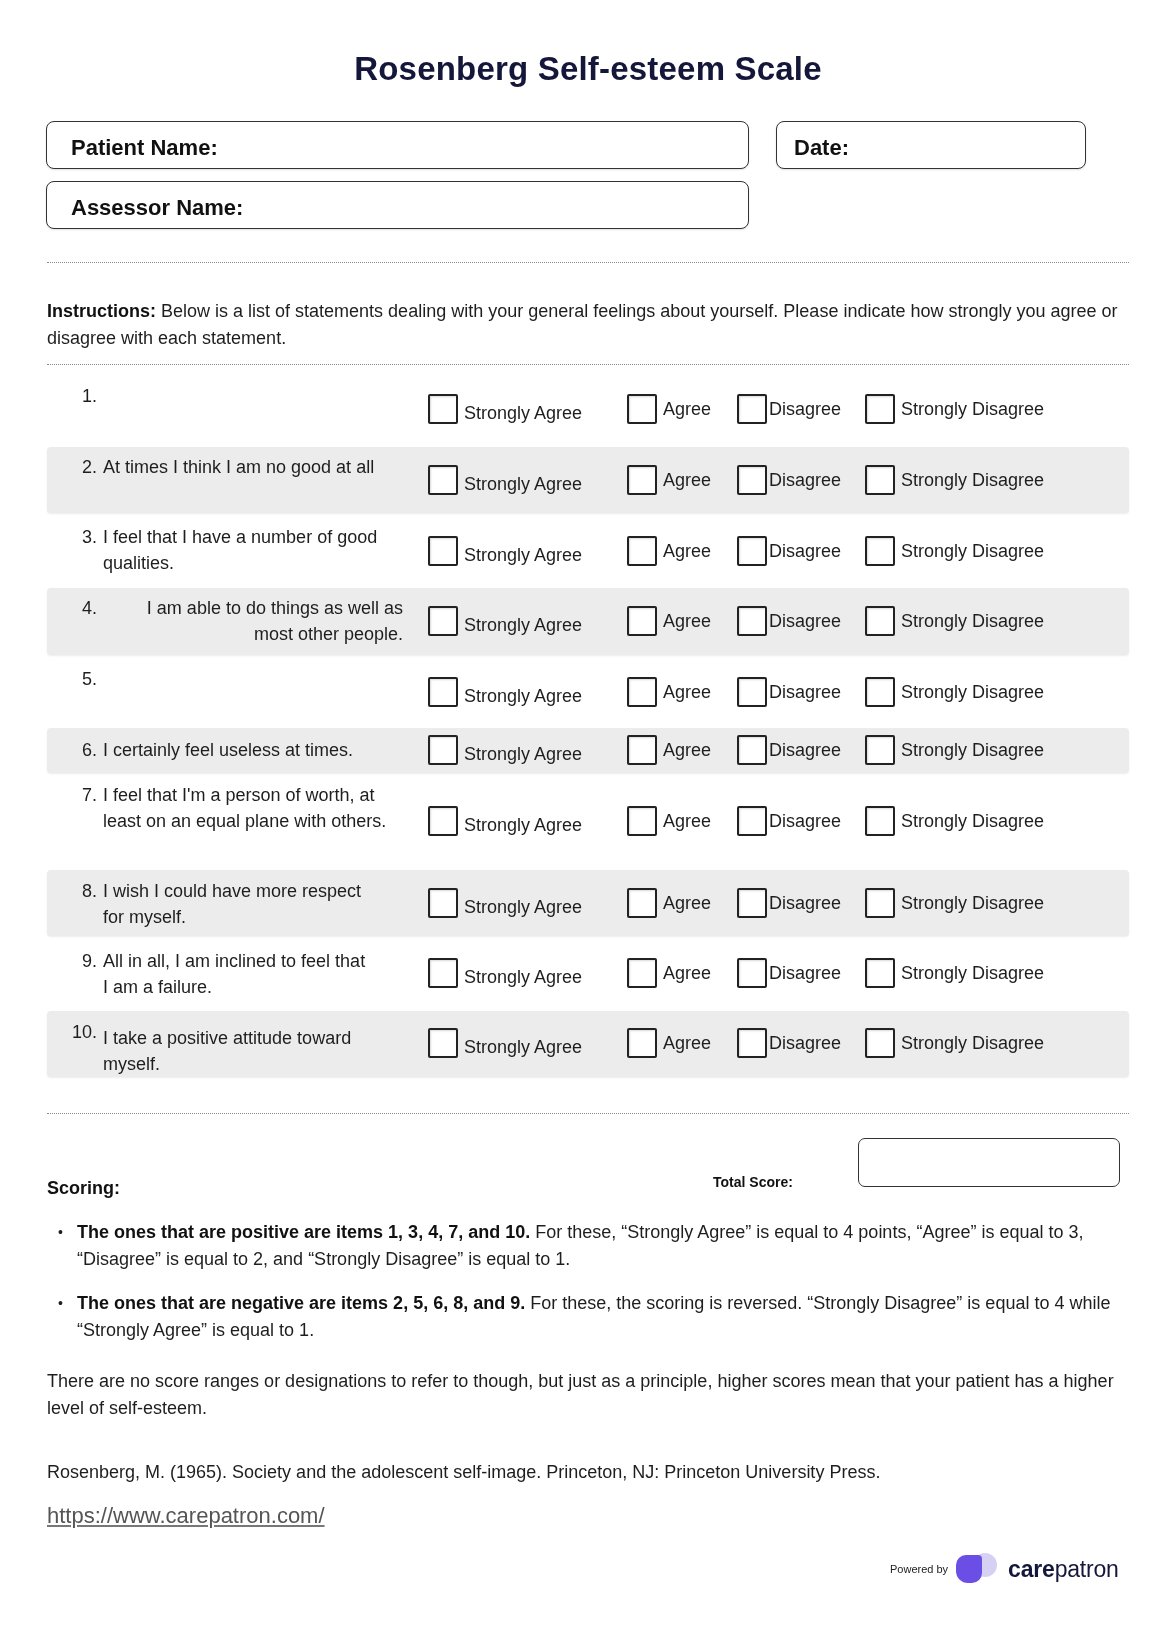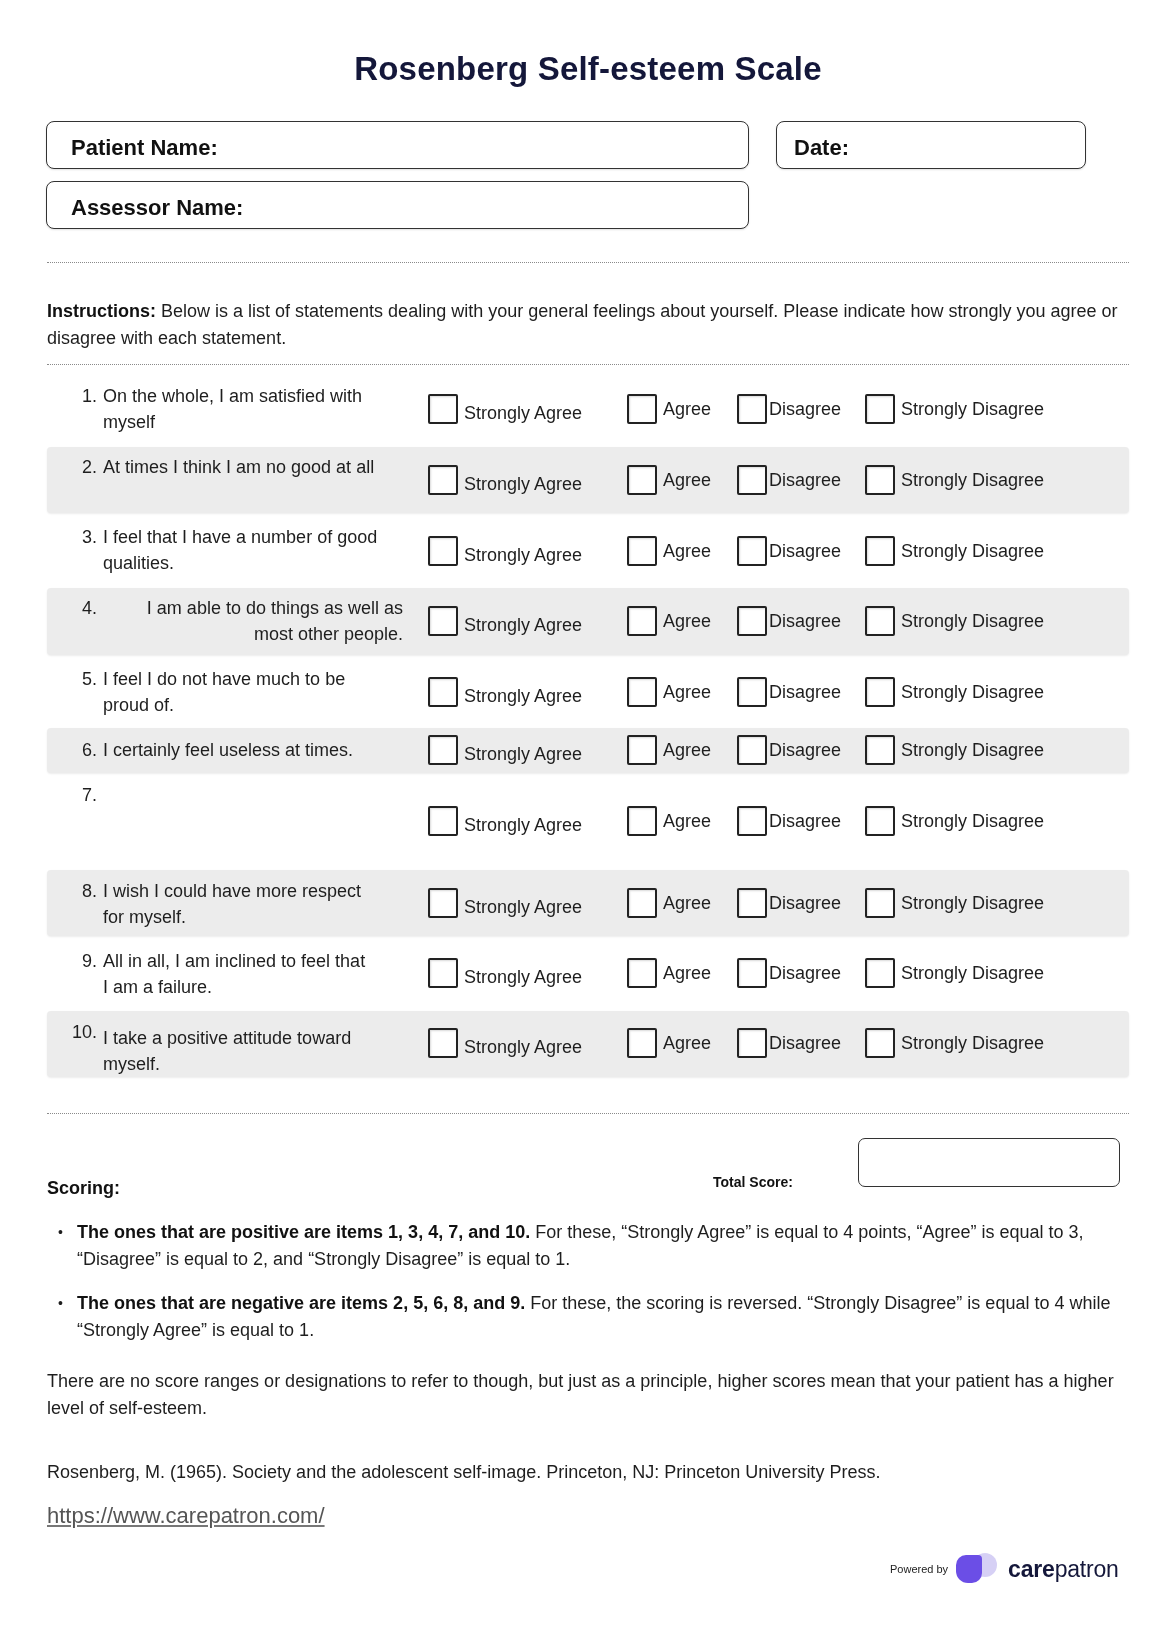--- a/index.html
+++ b/index.html
@@ -120,21 +120,20 @@
 </div>
 
 <div class="dotted" style="top:262px;"></div>
 
 <div class="instructions"><b>Instructions:</b><span> Below is a list of statements dealing with your general feelings about yourself. Please indicate how strongly you agree or disagree with each statement.</span></div>
 
 <div class="dotted" style="top:364px;"></div>
 
 <div class="item-row" style="top:380px; height:62px;">
   <span class="item-num" style="top:3px;">1.</span>
-  <span class="item-text" style="top:3px;">On the whole, I am satisfied with myself</span>
   <div class="options">
     <label class="opt o1" style="top:14px;">
         <span class="box"></span>
         <span>Strongly Agree</span>
       </label>
     <label class="opt o2" style="top:14px;">
         <span class="box"></span>
         <span>Agree</span>
       </label>
     <label class="opt o3" style="top:14px;">
@@ -212,21 +211,20 @@
       </label>
     <label class="opt o4" style="top:18px;">
         <span class="box"></span>
         <span>Strongly Disagree</span>
       </label>
   </div>
 </div>
 
 <div class="item-row" style="top:660px; height:62px;">
   <span class="item-num" style="top:6px;">5.</span>
-  <span class="item-text" style="top:6px; width:290px;">I feel I do not have much to be proud of.</span>
   <div class="options">
     <label class="opt o1" style="top:17px;">
         <span class="box"></span>
         <span>Strongly Agree</span>
       </label>
     <label class="opt o2" style="top:17px;">
         <span class="box"></span>
         <span>Agree</span>
       </label>
     <label class="opt o3" style="top:17px;">
@@ -258,20 +256,21 @@
       </label>
     <label class="opt o4" style="top:7px;">
         <span class="box"></span>
         <span>Strongly Disagree</span>
       </label>
   </div>
 </div>
 
 <div class="item-row" style="top:778px; height:86px;">
   <span class="item-num" style="top:4px;">7.</span>
+  <span class="item-text" style="top:4px; width:295px;">I feel that I'm a person of worth, at least on an equal plane with others.</span>
   <div class="options">
     <label class="opt o1" style="top:28px;">
         <span class="box"></span>
         <span>Strongly Agree</span>
       </label>
     <label class="opt o2" style="top:28px;">
         <span class="box"></span>
         <span>Agree</span>
       </label>
     <label class="opt o3" style="top:28px;">

